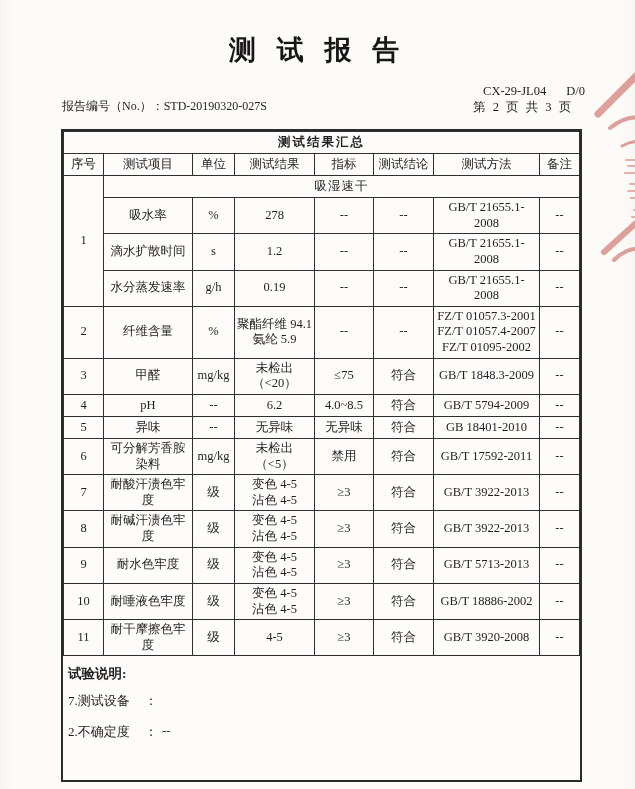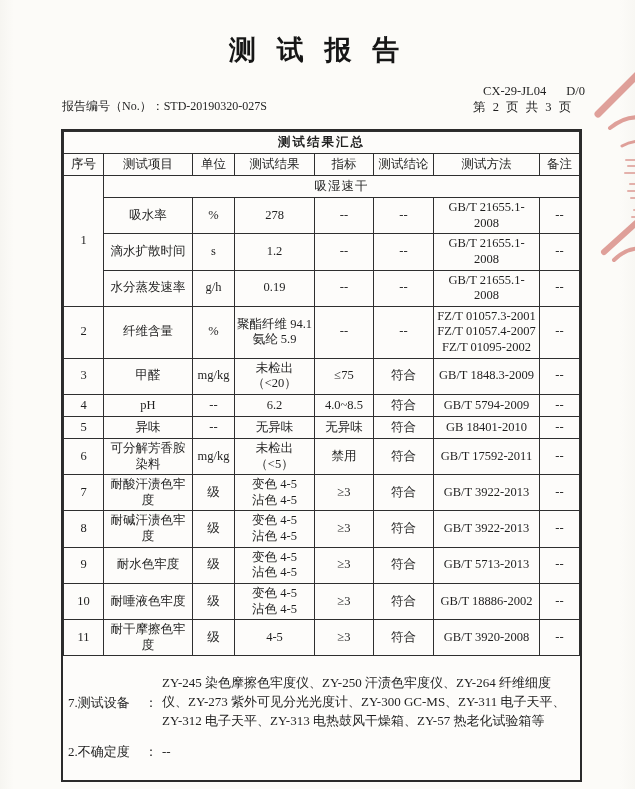--- a/index.html
+++ b/index.html
@@ -233,25 +233,25 @@
             <td>4-5</td>
             <td>≥3</td>
             <td>符合</td>
             <td>GB/T 3920-2008</td>
             <td>--</td>
           </tr>
         </tbody>
     </table>
 
     <div class="notes">
+      <div class="notes-title">试验说明:</div>
       <div id="notes-list">
           <div class="note-item">
             <span class="note-label">7.测试设备</span>
             <span class="note-colon">：</span>
-            <span class="note-value">ZY-245 染色摩擦色牢度仪、ZY-250 汗渍色牢度仪、ZY-264 纤维细度仪、ZY-273 紫外可见分光光度计、ZY-300 GC-MS、ZY-311 电子天平、ZY-312 电子天平、ZY-313 电热鼓风干燥箱、ZY-57 热老化试验箱等</span>
           </div>
           <div class="note-item">
             <span class="note-label">2.不确定度</span>
             <span class="note-colon">：</span>
             <span class="note-value">--</span>
           </div>
         </div>
     </div>
   </div>
 

